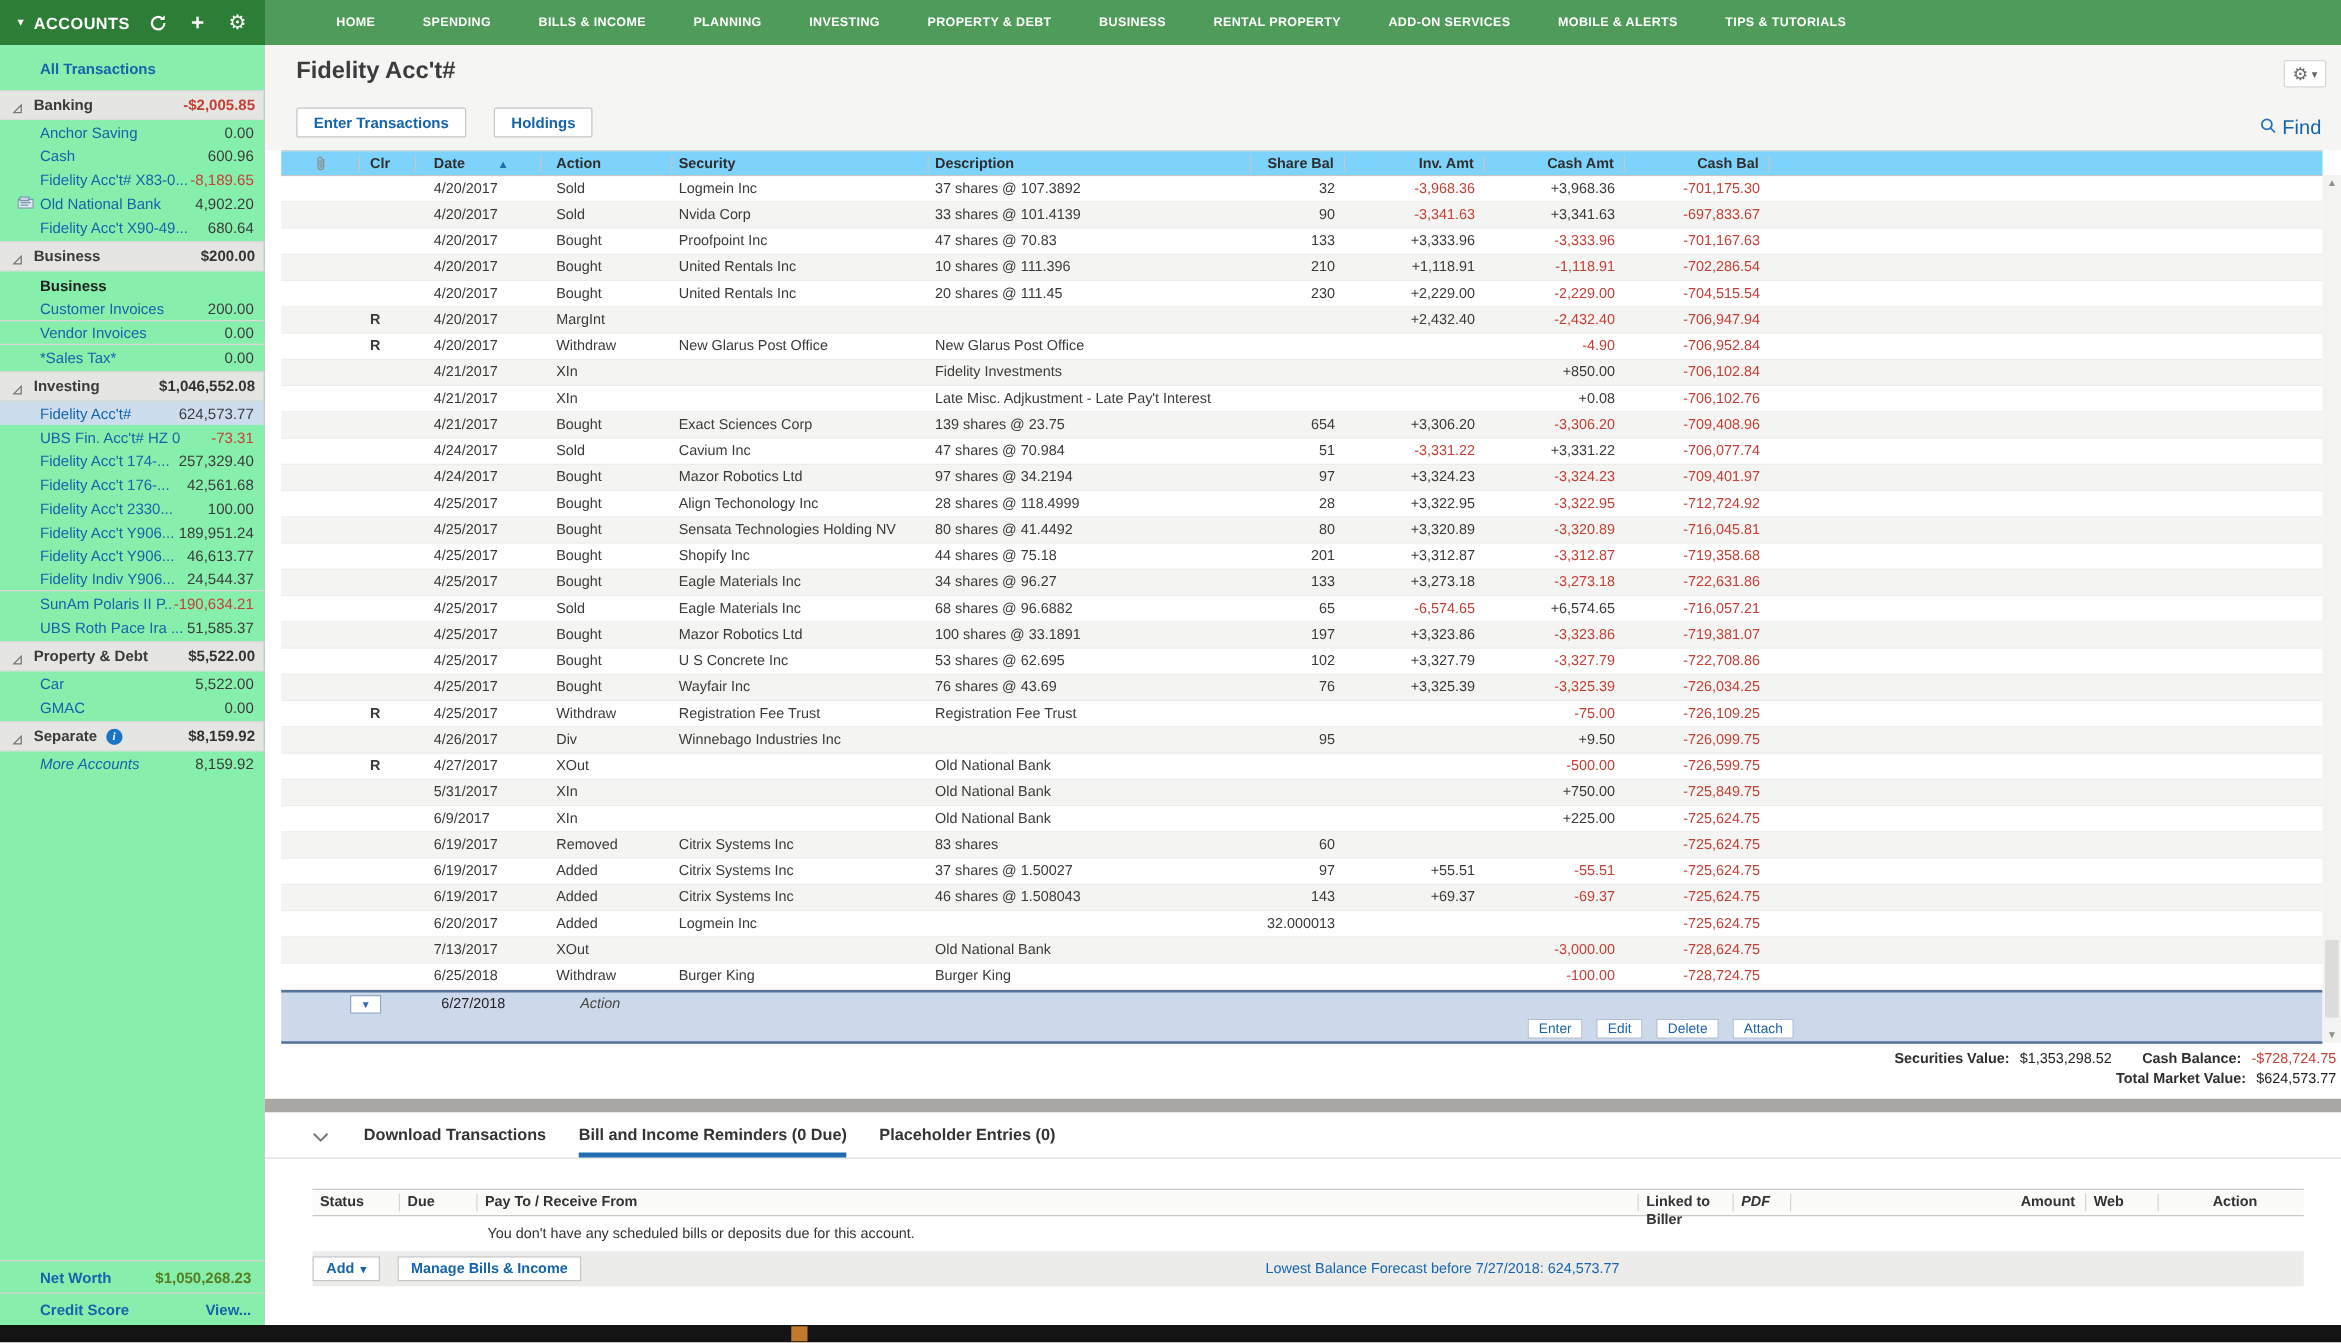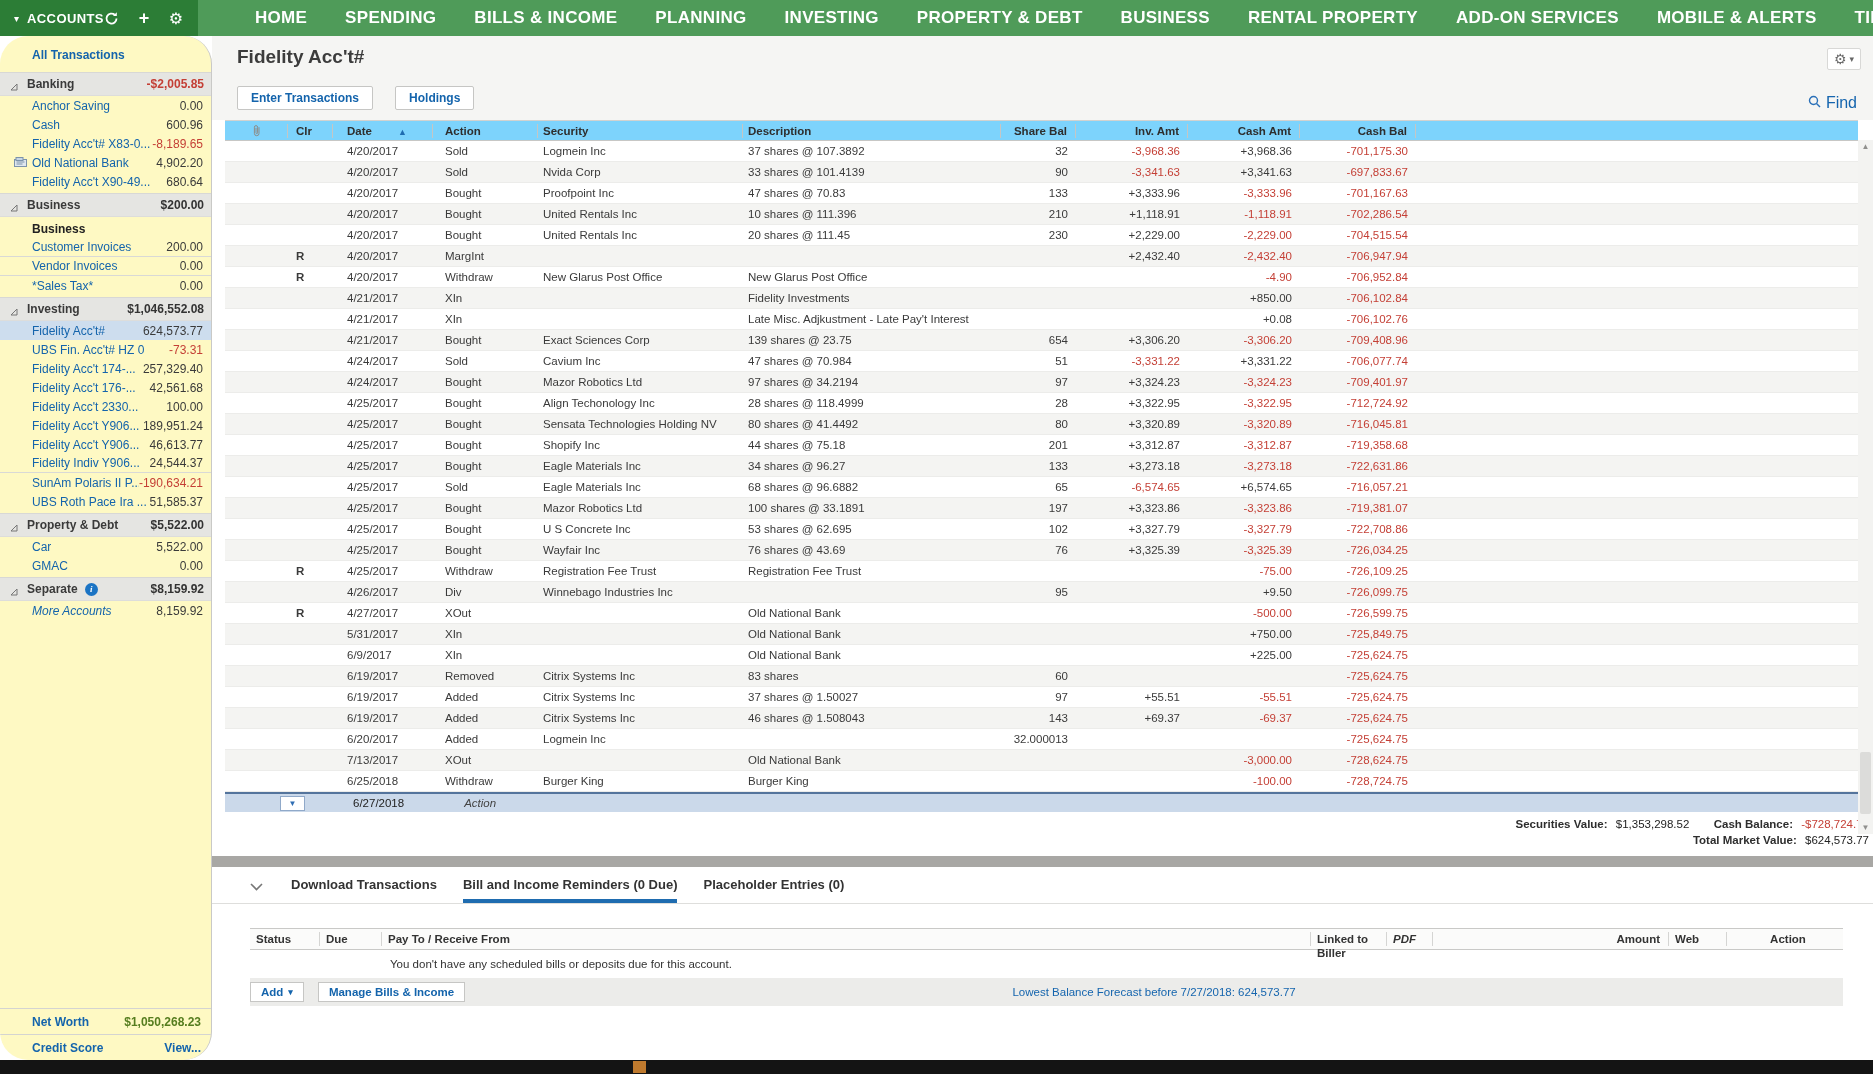--- a/index.html
+++ b/index.html
@@ -10,26 +10,26 @@
   
   .topbar { position:absolute; top:0; left:0; width:1873px; height:36px; display:flex; }
   .acct-block { width:212px; height:36px; background:#2c7d36; color:#fff; display:flex;
     align-items:center; padding:0 10px 0 14px; }
   .acct-block .caret { font-size:10px; margin-right:8px; }
   .acct-title { font-weight:bold; font-size:13px; letter-spacing:.4px; flex:1; }
   .acct-icons { display:flex; gap:16px; align-items:center; margin-right:4px; }
   .acct-icons .ic { width:16px; height:16px; display:flex; align-items:center; justify-content:center;
     color:#fff; font-size:16px; cursor:pointer; }
   .nav { flex:1; background:#4f9b59; display:flex; align-items:center; padding-left:38px; }
-  .nav-item { color:#fff; font-weight:bold; font-size:17px; padding:0 19px; letter-spacing:.3px;
+  .nav-item { color:#fff; font-weight:bold; font-size:10px; padding:0 19px; letter-spacing:.3px;
     height:36px; display:flex; align-items:center; cursor:pointer; white-space:nowrap; }
 
   
-  .sidebar { position:absolute; top:36px; left:0; width:212px; bottom:14px; background:#fef9c3;
-    border-right:1px solid #c9c9c7; overflow:hidden;border-radius:28px; }
+  .sidebar { position:absolute; top:36px; left:0; width:212px; bottom:14px; background:#86efac;
+    border-right:1px solid #c9c9c7; overflow:hidden; }
   .sb-alltx { padding:12px 0 8px 32px; font-weight:bold; color:#1464ac; font-size:12px; cursor:pointer; }
   .sb-row { display:flex; align-items:center; }
   .sb-section { height:24px; background:#e5e5e2; border-top:1px solid #d8d8d5; border-bottom:1px solid #dddddb;
     padding:0 7px 0 10px; margin-top:2px; }
   .sb-section .tri { width:8px; height:8px; margin-right:9px; flex:none; }
   .sb-section .name { font-weight:bold; color:#3a3a3a; font-size:12px; }
   .sb-section .val { margin-left:auto; font-weight:bold; color:#333; font-size:12px; }
   .sb-item { height:19px; padding:0 8px 0 32px; cursor:pointer; }
   .sb-item .name { color:#1464ac; font-size:12px; white-space:nowrap; overflow:hidden; }
   .sb-item .val { margin-left:auto; color:#3a3a3a; font-size:12px; }
@@ -882,20 +882,30 @@
           <div class="c bal num neg">-728,724.75</div>
           <div class="c fill"></div>
         </div>
       </div>
 
     <div class="sel-row">
       <span class="sel-combo">▼</span>
       <span class="sel-date">6/27/2018</span>
       <span class="sel-action">Action</span>
     </div>
+    <div class="sel-btns">
+
+        <button class="sbtn">Enter</button>
+
+        <button class="sbtn">Edit</button>
+
+        <button class="sbtn">Delete</button>
+
+        <button class="sbtn">Attach</button>
+      </div>
   </div>
 
   <div class="summary">
     <div class="line">
       <b>Securities Value:</b>
       <span class="v">$1,353,298.52</span>
       <span class="gap"></span>
       <b>Cash Balance:</b>
       <span class="v neg">-$728,724.75</span>
     </div>

